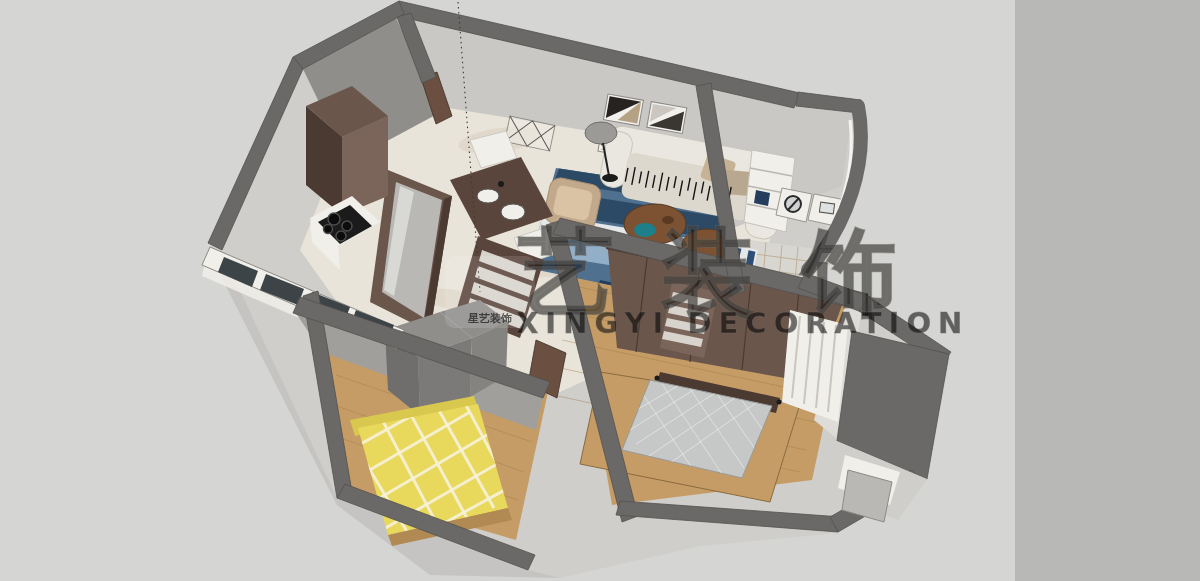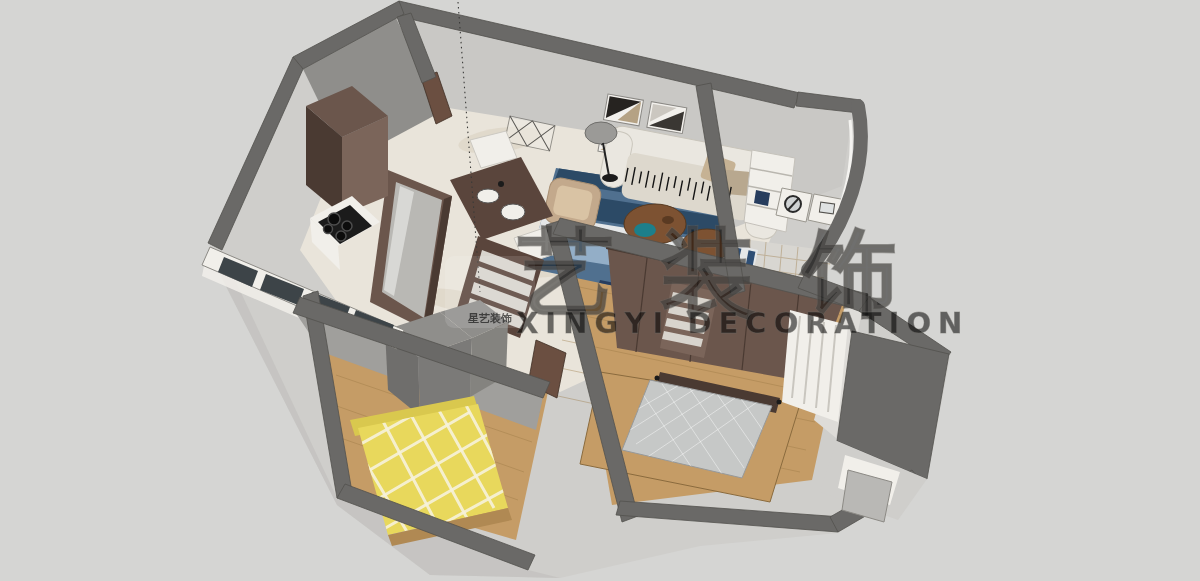--- a/index.html
+++ b/index.html
@@ -1,16 +1,16 @@
 <!DOCTYPE html>
 <html style="--bg: #d5d5d3; --wallTop: #6a6967; --wallEdge: #53524e; --faceLight: #c9c8c5; --faceMid: #a09f9c; --faceDark: #8f8e8b; --exterior: #cfcecb; --marble: #e9e4da; --marbleVein: #d8d0c0; --woodFloor: #c59c66; --plankLine: #9a7844; --furnWoodDark: #5a453c; --furnWood: #7b655a; --wardrobe: #6b564c; --wardrobeDark: #4a3a32; --shelfSlat: #d8d4cd; --sofaCream: #eae7e0; --sofaShade: #ddd8cd; --pillowTan: #c6b294; --rugBase: #50708f; --rugDark: #2c4a66; --rugLight: #93aec7; --rugWhite: #e5e7e8; --tableRound: #7d5232; --teal: #1d7f8a; --yellowBed: #e8d85c; --lattice: #f6f2da; --bedGray: #c6c8c7; --white: #f1efea; --black: #1b1b1b; --glass: #3d4448; --tile: #d8d6d1; --doorBrown: #6b4f41; --navy: #273d5e; --lampShade: #9b9a97; --wmFill: #eeedе9; --wmEdge: #6c6b67;"><head>
 <meta charset="utf-8">
 <style>
   html,body{margin:0;padding:0;background:#b8b8b6;}
-  .stage{position:relative;width:1200px;height:581px;overflow:hidden;
+  .stage{position:relative;width:1015px;height:581px;overflow:hidden;
          background:var(--bg);font-family:"DejaVu Sans","Liberation Sans",sans-serif;}
   svg{display:block}
   
   .wallTop{fill:var(--wallTop);stroke:var(--wallEdge);stroke-width:.8}
   .wallCurve{fill:none;stroke:var(--wallTop);stroke-width:14;stroke-linecap:round}
   .faceL{fill:var(--faceLight)} .faceM{fill:var(--faceMid)} .faceD{fill:var(--faceDark)}
   .ext{fill:var(--exterior)} .marble{fill:var(--marble)}
   .vein{fill:var(--marbleVein);opacity:.55}
   .wood{fill:var(--woodFloor)} .plank{stroke:var(--plankLine);stroke-width:1;opacity:.4}
   .furnD{fill:var(--furnWoodDark)} .furn{fill:var(--furnWood)}

